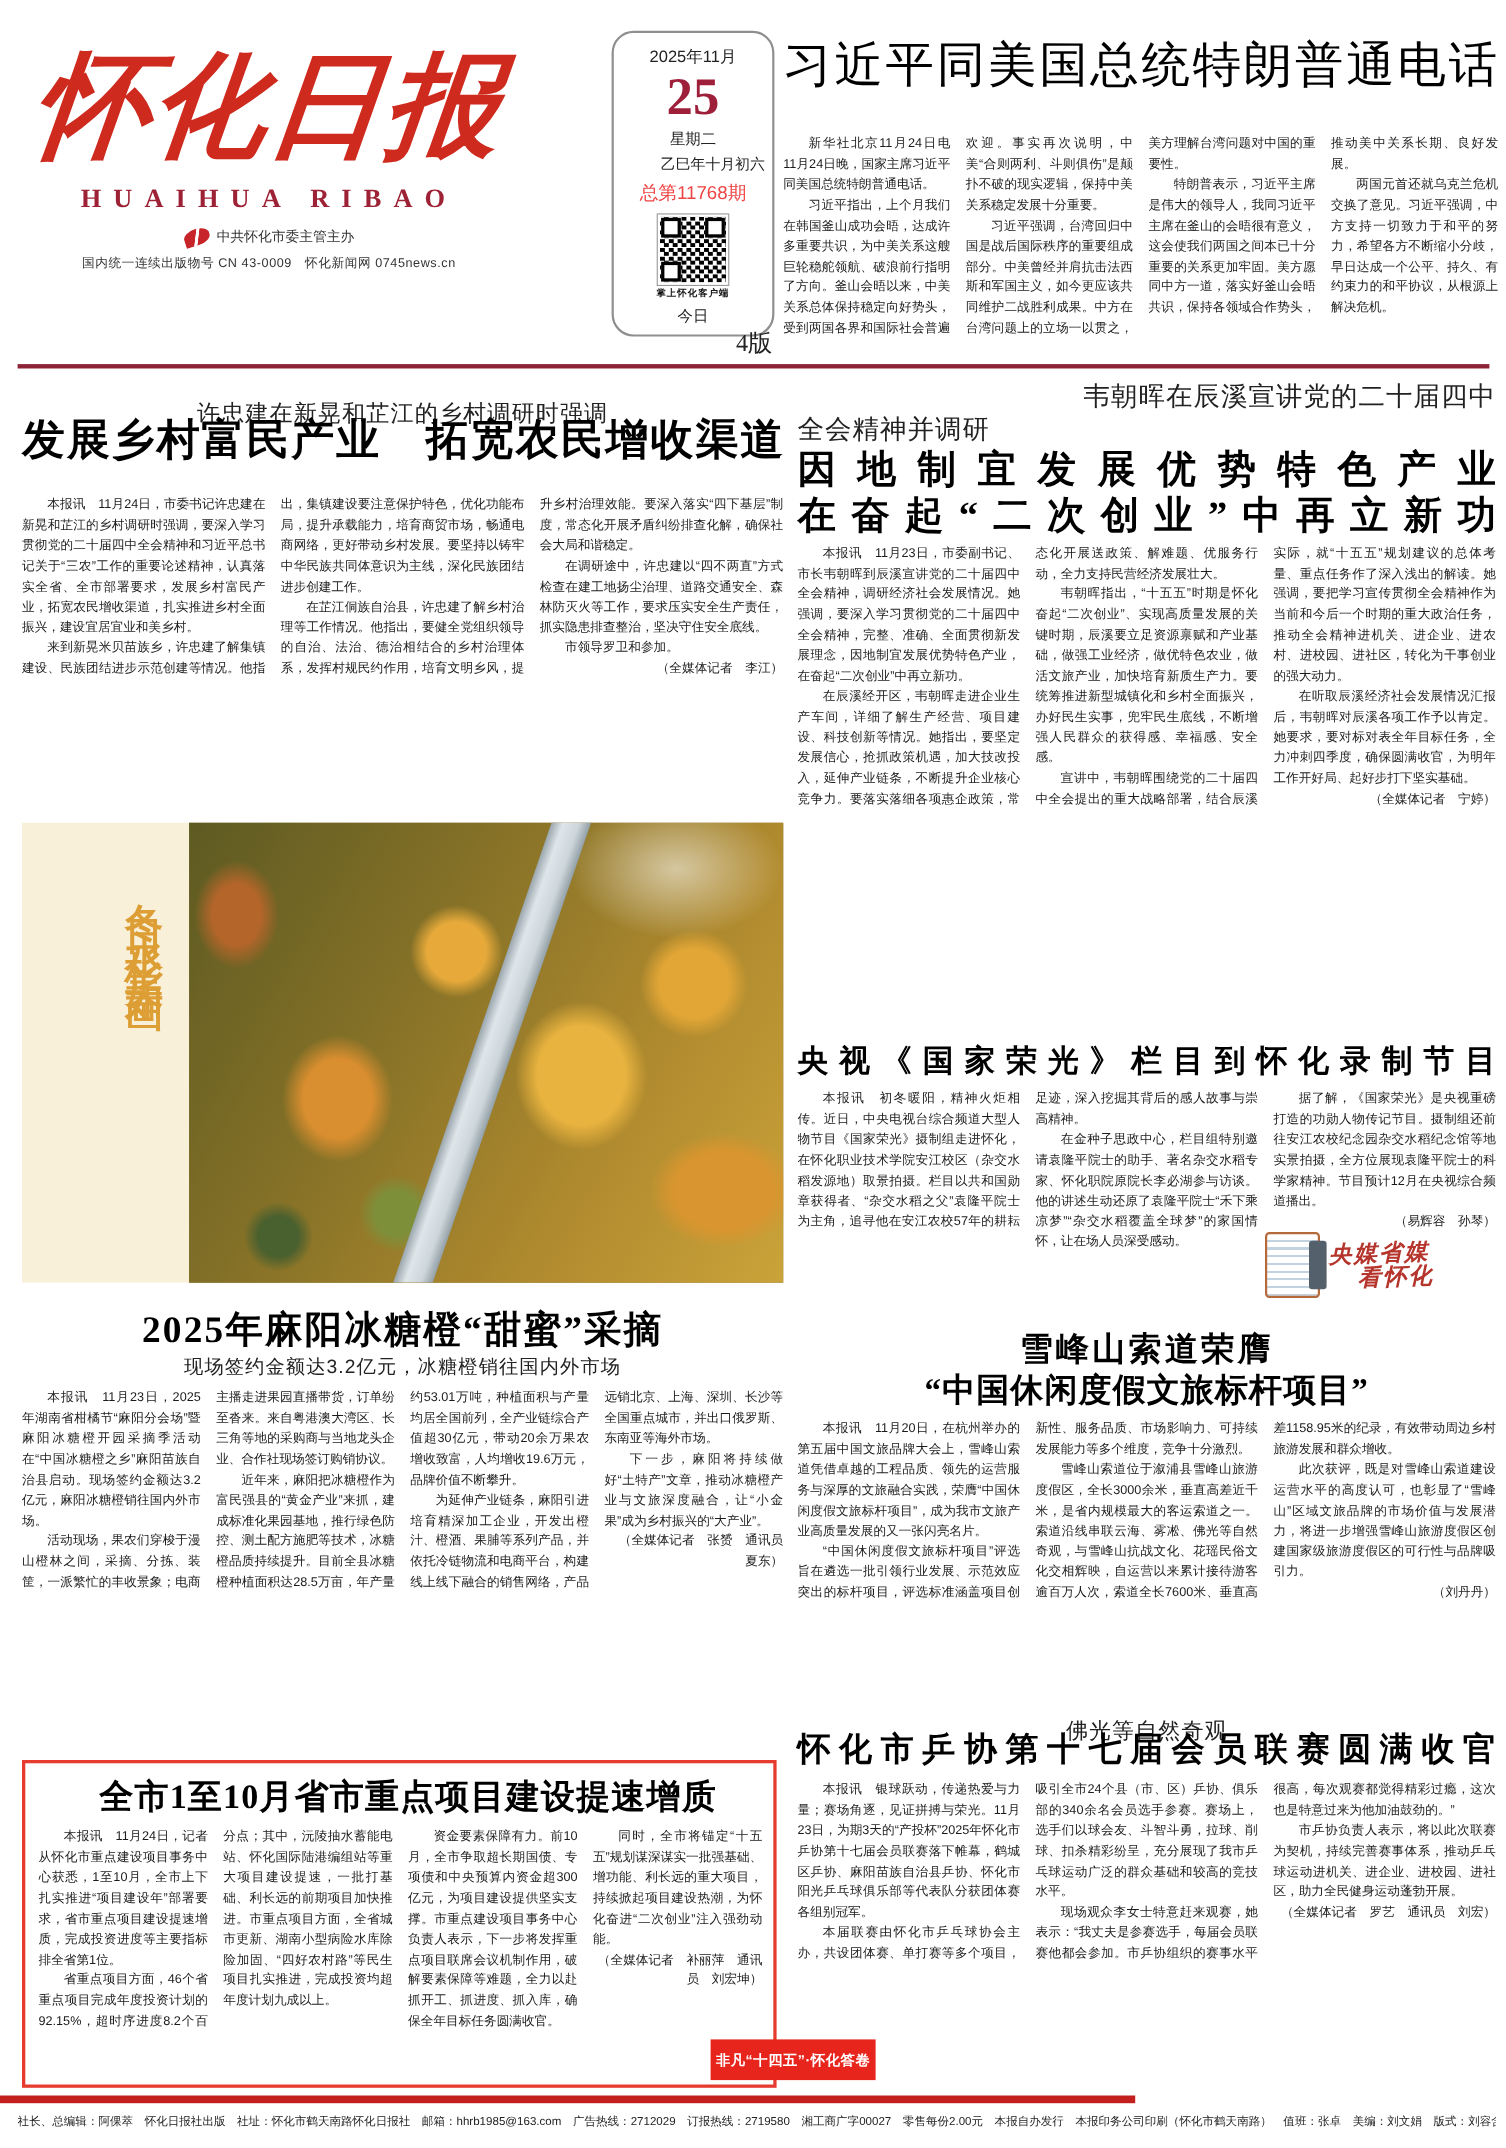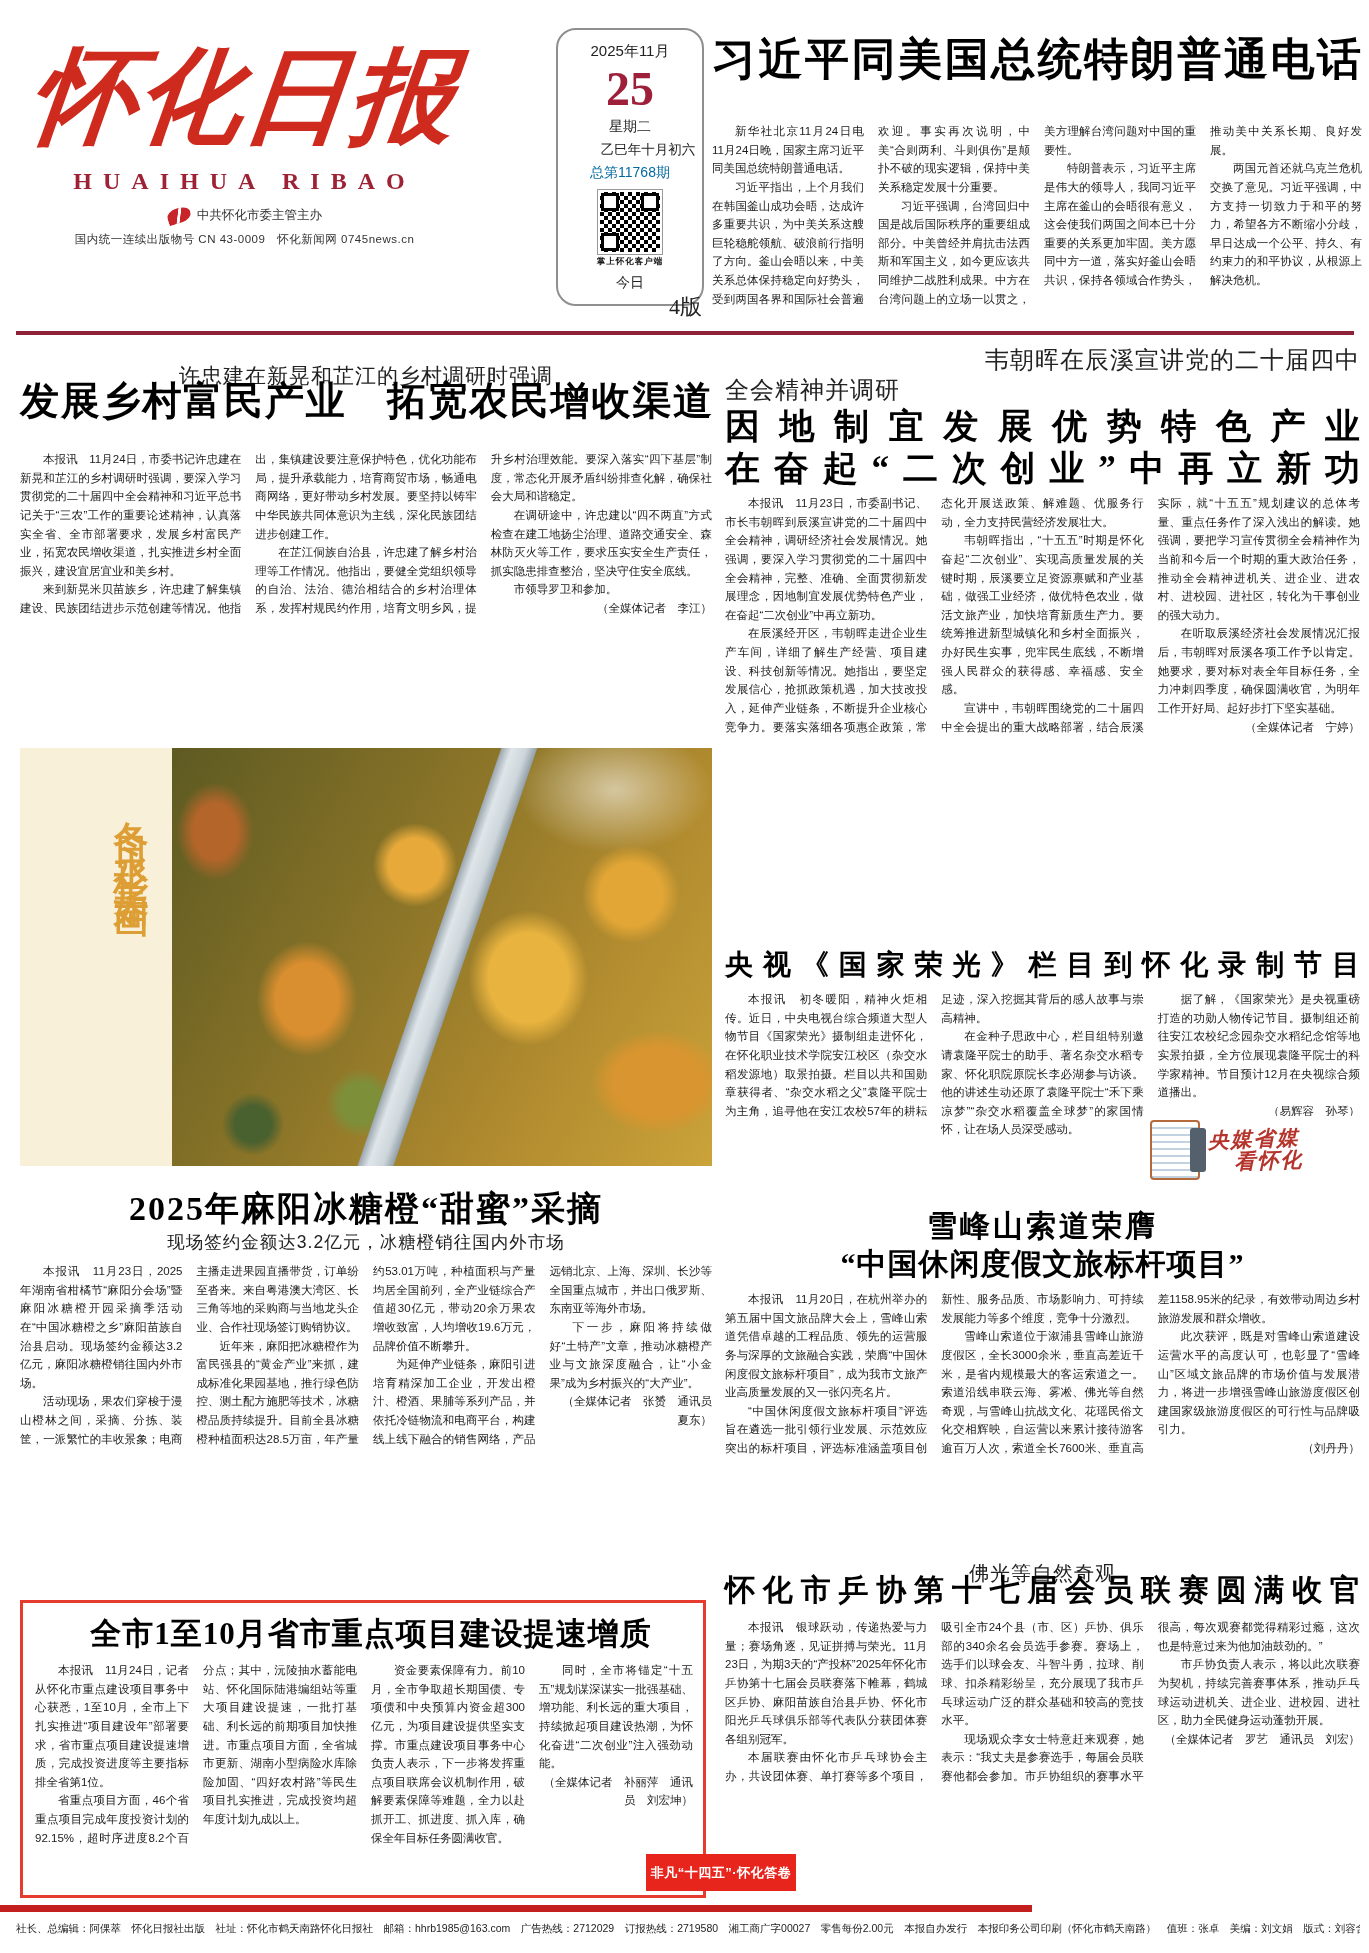--- a/index.html
+++ b/index.html
@@ -22,31 +22,31 @@
   .organizer{margin-top:12px;font-size:12.5px;color:#333;display:flex;align-items:center;justify-content:center;gap:6px;}
   .org-logo{width:24px;height:15px;background:#c8252b;border-radius:60% 60% 60% 0;transform:rotate(-18deg);display:inline-block;
     background-image:linear-gradient(115deg,transparent 44%,#fff 46%,#fff 54%,transparent 56%);}
   .issnline{margin-top:8px;font-size:11.5px;color:#333;letter-spacing:.5px;}
   
   .datebox{left:556px;top:28px;width:148px;height:278px;border:2px solid #8f8f8f;border-radius:20px;text-align:center;padding-top:12px;box-sizing:border-box;}
   .d-ym{font-size:15px;color:#222;}
   .d-day{font-size:48px;font-weight:bold;color:#9e1f3a;line-height:1.15;font-family:"Liberation Serif",serif;}
   .d-week{font-size:14px;color:#222;margin-top:2px;}
   .d-lunar{font-size:13.5px;color:#222;margin-top:5px;padding-left:36px;}
-  .d-issue{font-size:14px;color:#0369a1;margin-top:5px;}
+  .d-issue{font-size:17px;color:#ef4444;margin-top:5px;}
   .qr{width:60px;height:60px;margin:8px auto 2px auto;position:relative;
     background:repeating-conic-gradient(#000 0% 25%, #fff 0% 50%);background-size:8px 8px;border:2px solid #fff;outline:1px solid #999;}
   .qr::before,.qr::after{content:"";position:absolute;width:12px;height:12px;border:3px solid #000;background:#fff;}
   .qr::before{left:1px;top:1px;} .qr::after{right:1px;top:1px;}
   .qr b{position:absolute;left:1px;bottom:1px;width:12px;height:12px;border:3px solid #000;background:#fff;}
   .qr-cap{font-size:8.5px;font-weight:bold;color:#111;letter-spacing:1px;}
   .d-today{font-size:14px;color:#222;margin-top:6px;}
   .d-pages{font-size:22px;color:#222;font-family:"Liberation Serif",serif;text-align:right;}
   
-  .lead-head{left:712px;top:36px;width:650px;font-family:"Liberation Serif",serif;font-weight:700;
+  .lead-head{left:712px;top:36px;width:650px;font-family:"Liberation Serif",serif;font-weight:400;
     font-size:44px;line-height:1.1;color:#000;text-align:justify;text-align-last:justify;white-space:nowrap;letter-spacing:1px;}
   .cols{column-gap:14px;overflow:hidden;font-size:11.5px;line-height:1.62;text-align:justify;color:#1b1b1b;}
   .cols p{margin:0;text-indent:2em;}
   .cols p.byline{text-align:right;text-indent:0;}
   .lead-body{left:712px;top:122px;width:650px;height:188px;column-count:4;}
   .main-rule{left:16px;top:331px;width:1338px;height:4px;background:#8e2338;}
   
   .kicker{font-size:21px;color:#222;text-align:center;letter-spacing:1px;margin-top:16px;}
   .h-serif{font-family:"Liberation Serif",serif;font-weight:900;color:#000;}
   .stretch{text-align:justify;text-align-last:justify;}

